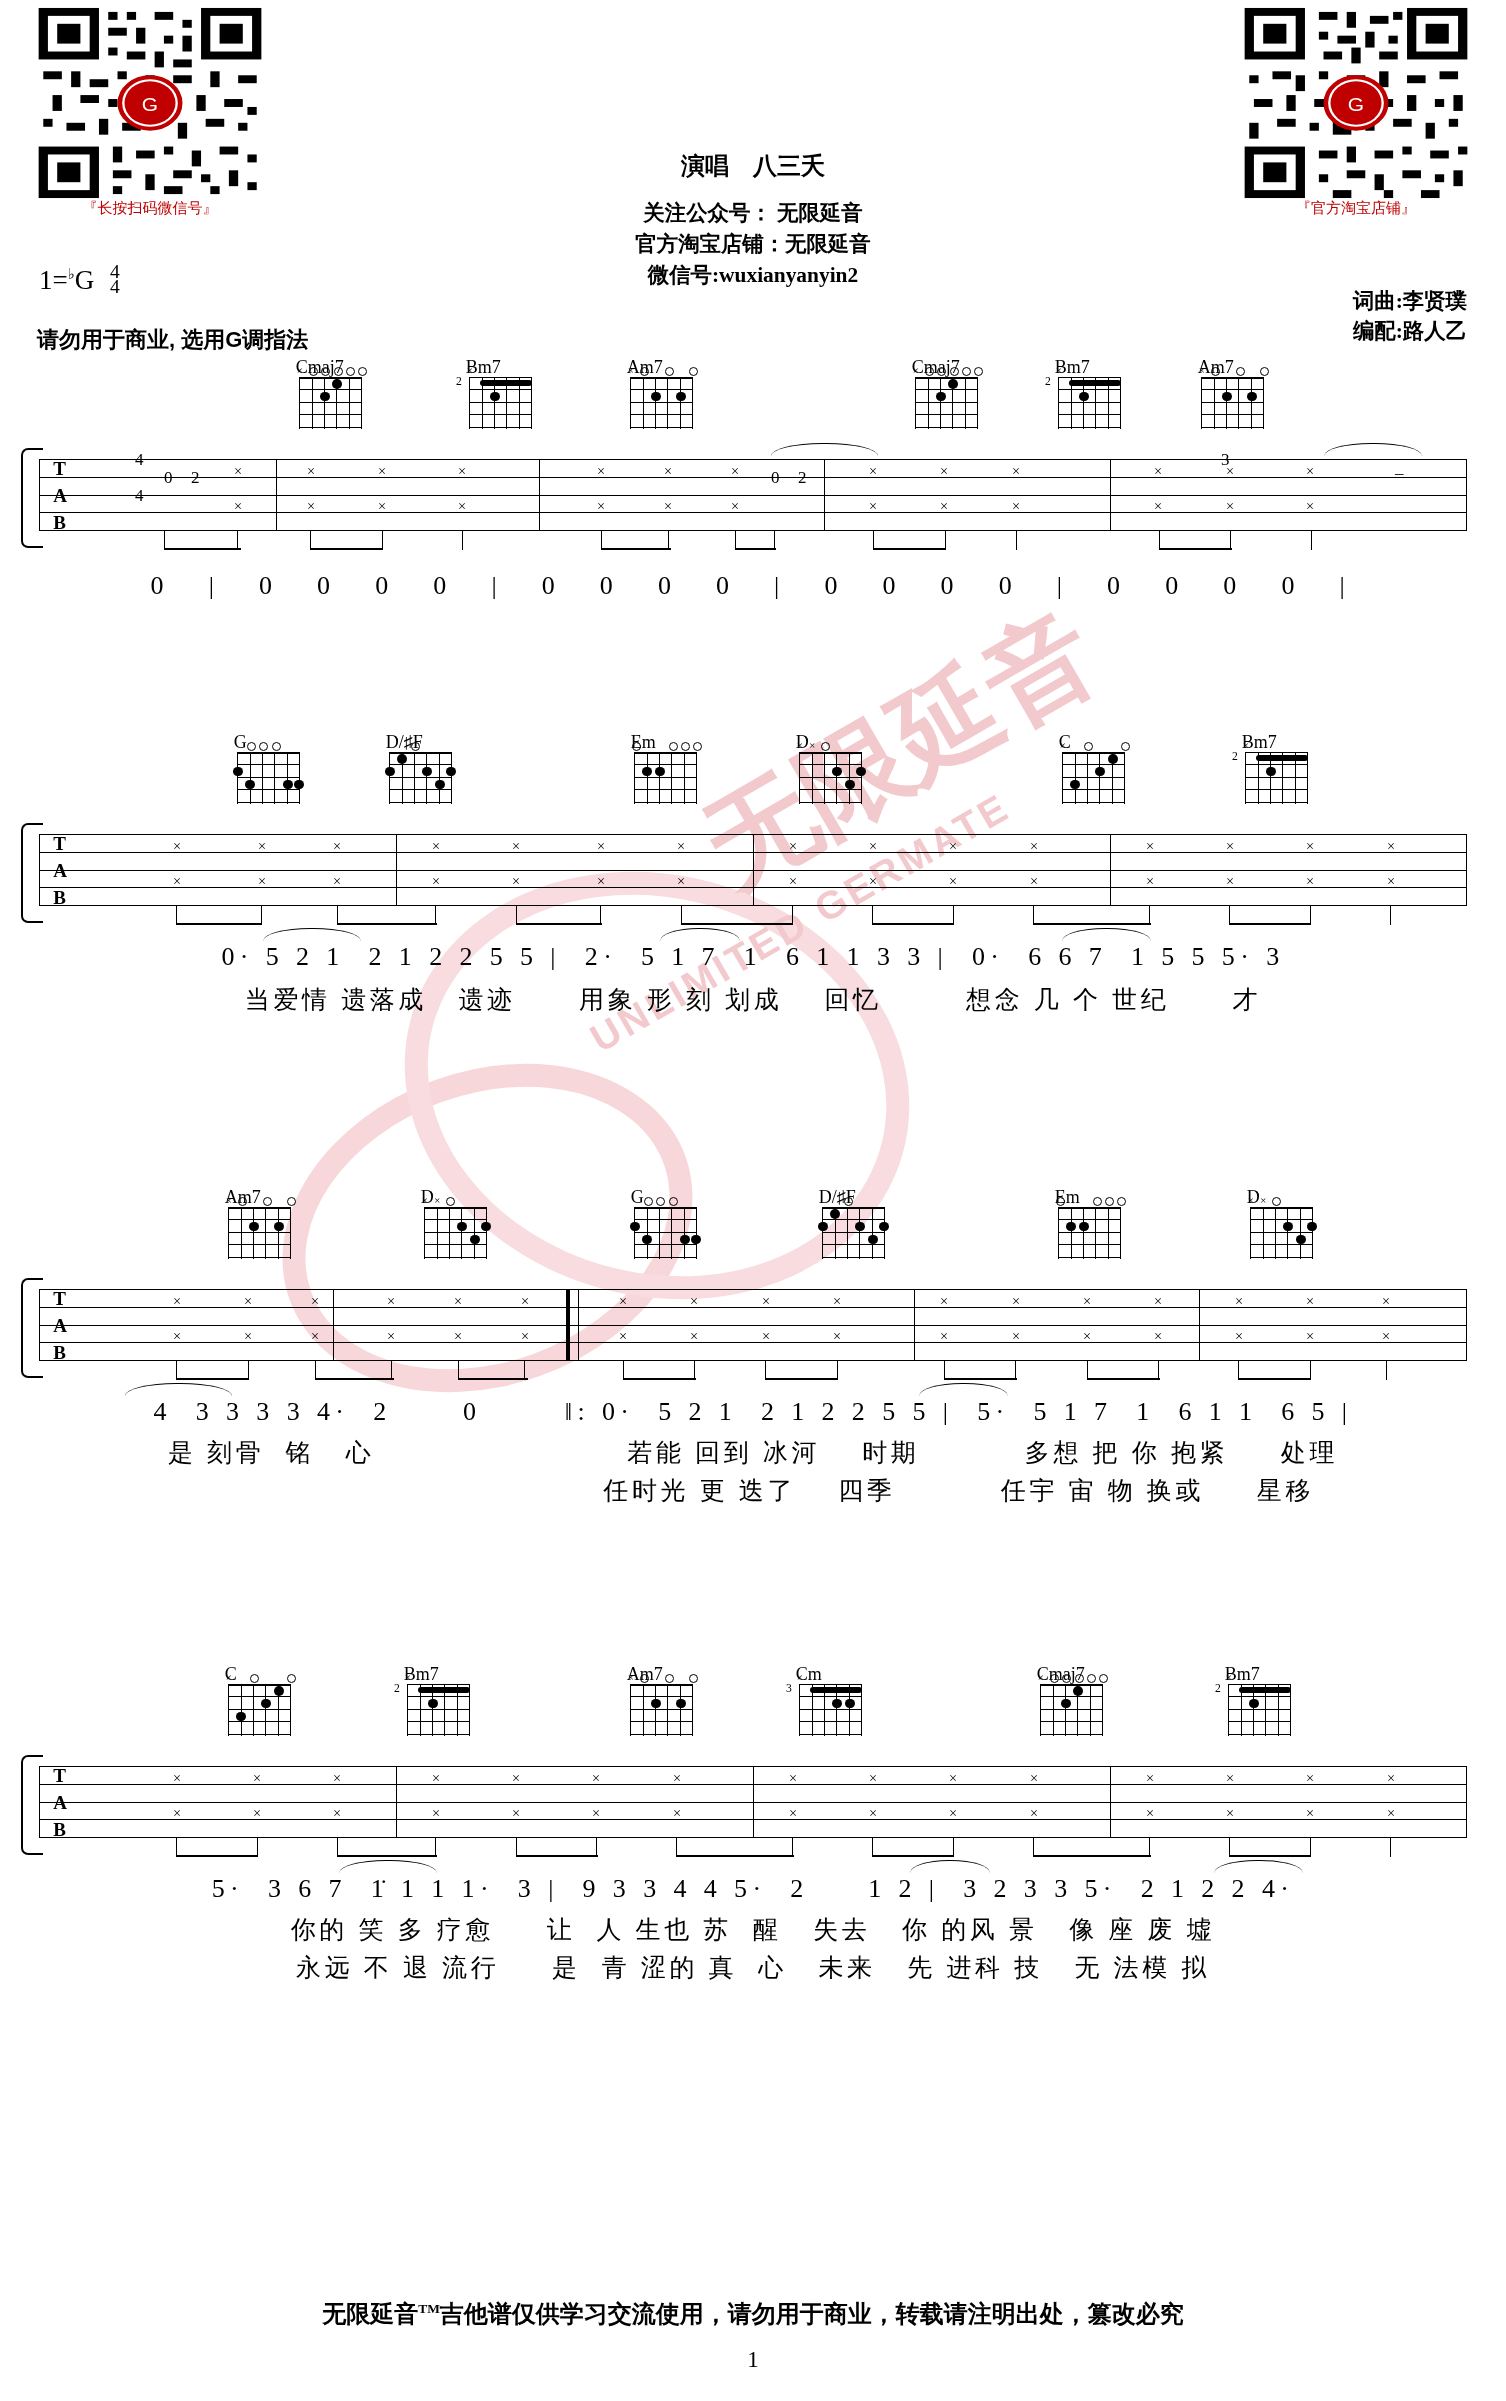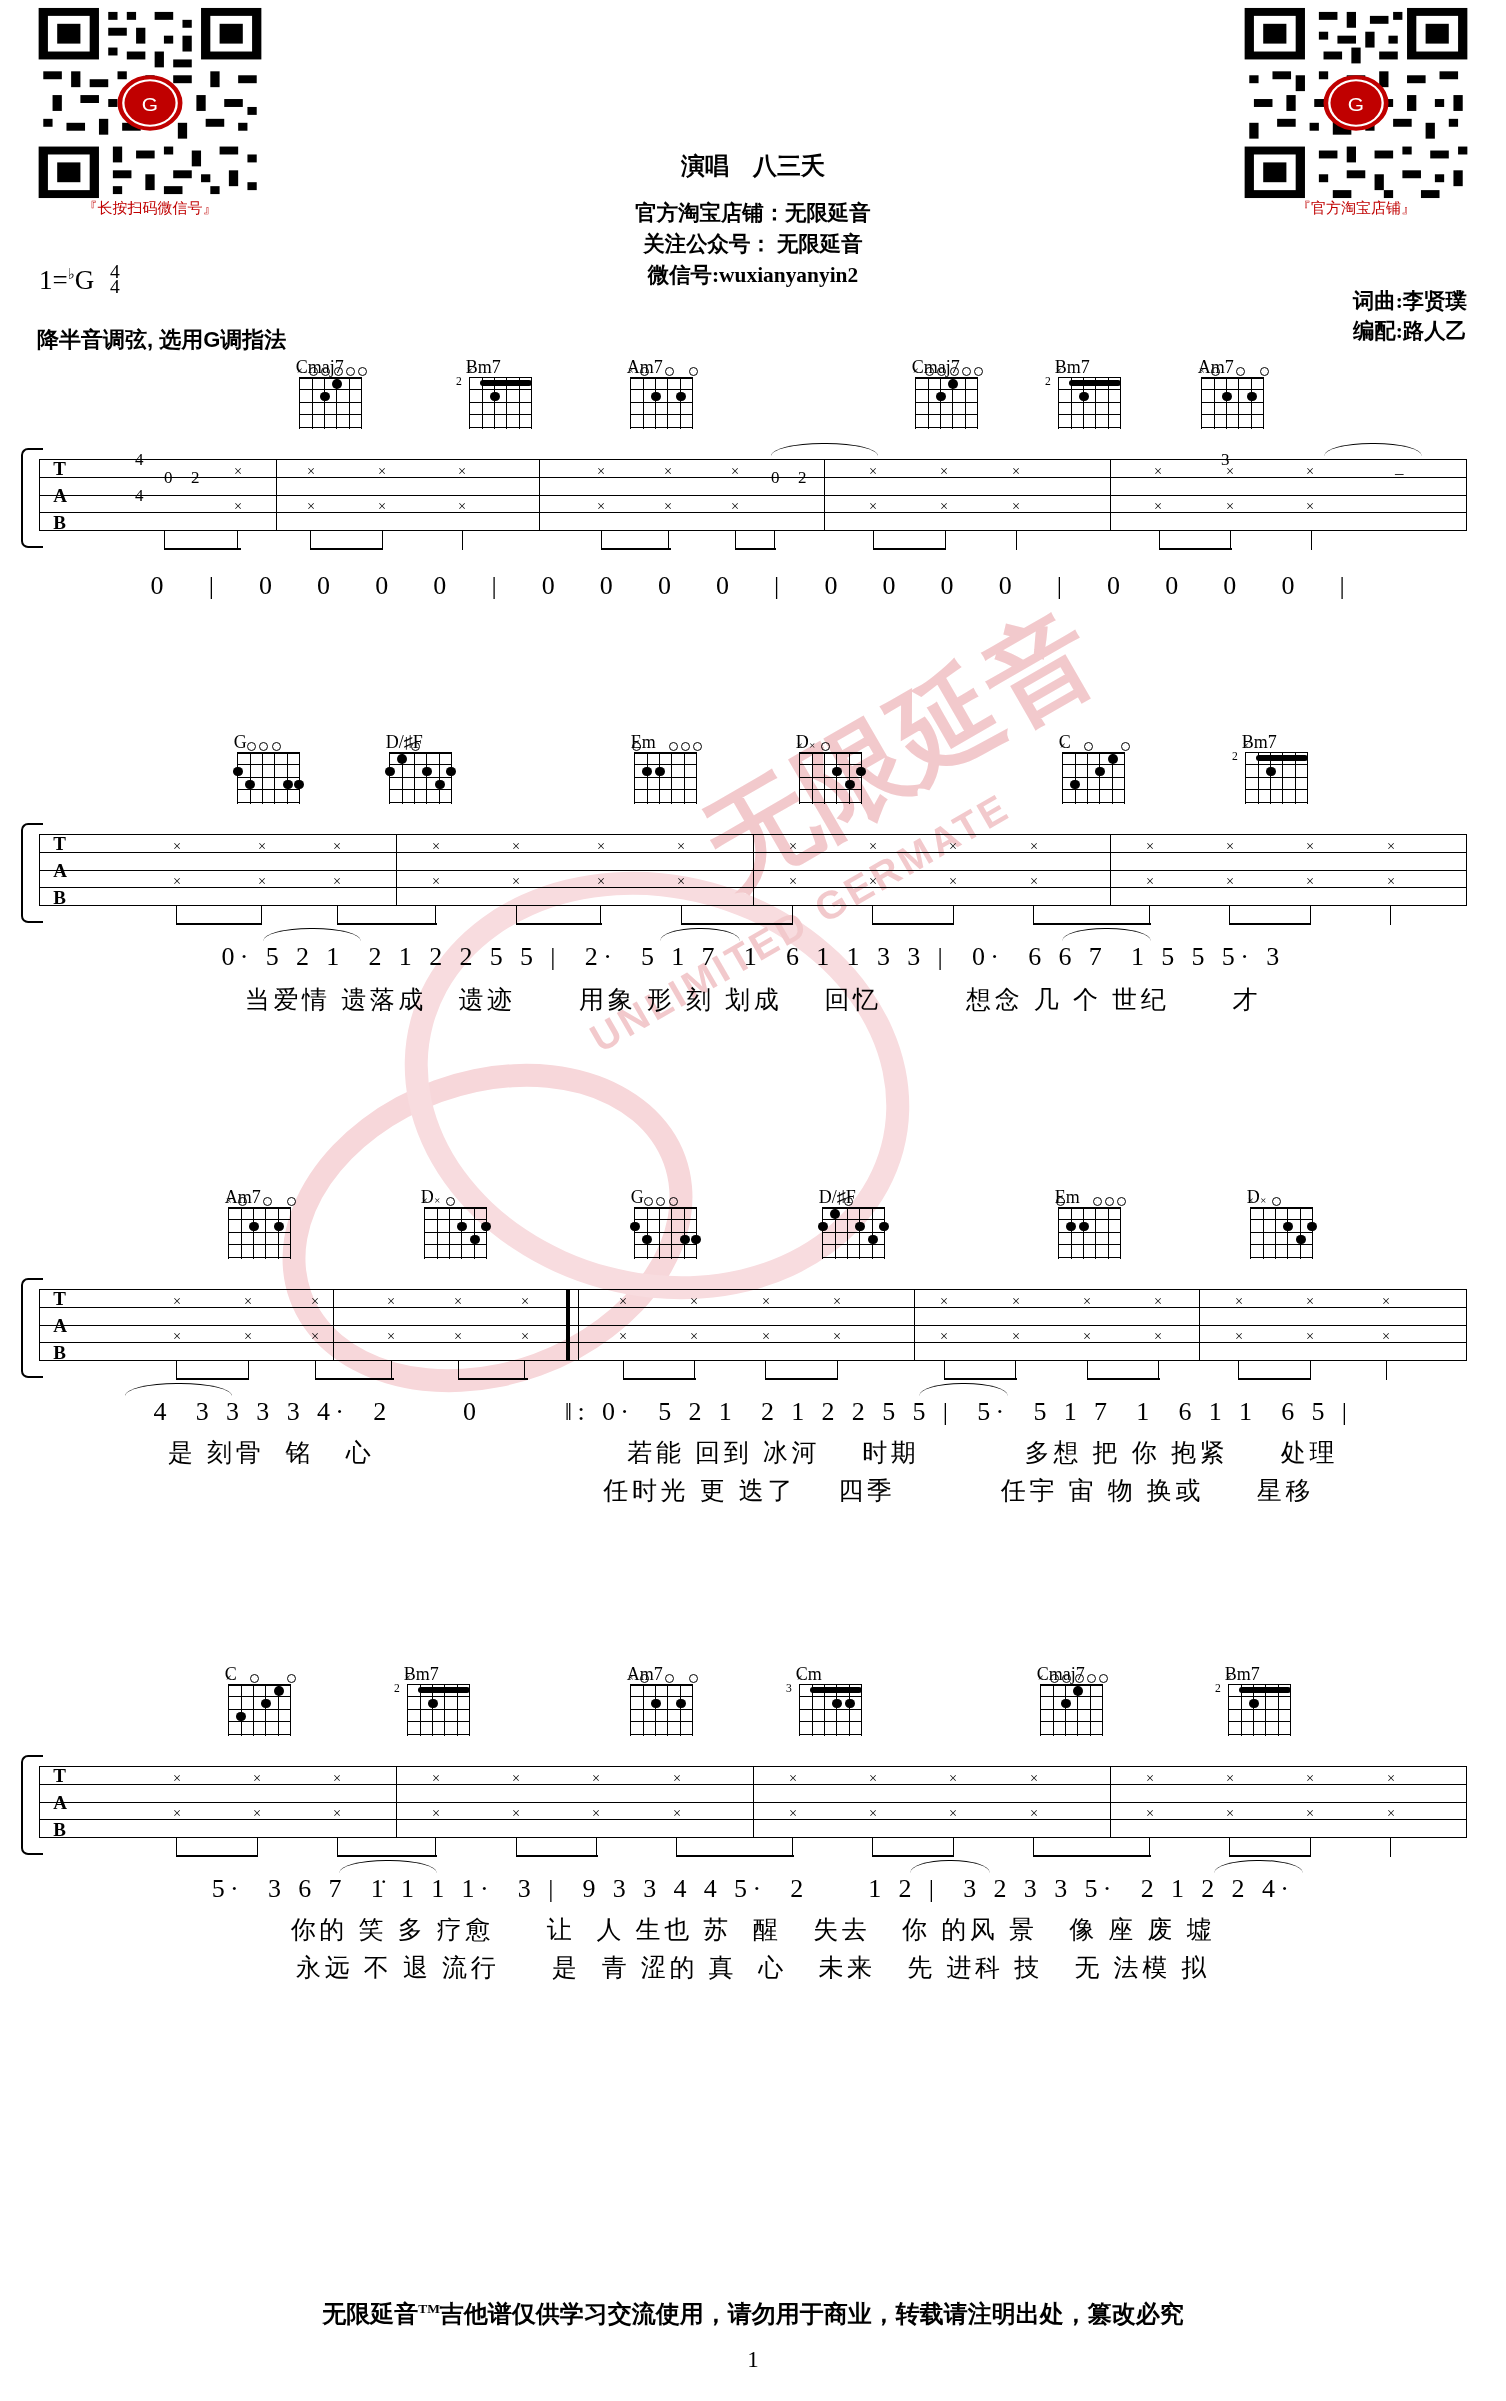--- a/index.html
+++ b/index.html
@@ -217,33 +217,33 @@
     </svg>
     <div class="cap">『官方淘宝店铺』</div>
   </div>
 
   <div class="singer">
     <span>演唱</span>
     &nbsp;&nbsp;
     <span>八三夭</span>
   </div>
   <div class="infoblock">
+    <div class="row">关注公众号： 无限延音</div>
     <div class="row">官方淘宝店铺：无限延音</div>
-    <div class="row">关注公众号： 无限延音</div>
     <div class="row">微信号:wuxianyanyin2</div>
   </div>
 
   <div class="key">
     <span>1=</span><span class="sup">♭</span><span>G</span>
     <span class="frac">
       <span>4</span>
       <span>4</span>
     </span>
   </div>
-  <div class="keynote">降半音调弦, 选用G调指法</div>
+  <div class="keynote">请勿用于商业, 选用G调指法</div>
 
   <div class="credits">
     <div>词曲:李贤璞</div>
     <div>编配:路人乙</div>
   </div>
 
   <div class="wm">
     <div class="wmswirl" style="left:9px;top:357px;width:375px;height:268px;border-color:#f7d7da;transform:rotate(-20deg);"></div>
     <div class="wmswirl" style="left:134px;top:161px;width:464px;height:375px;border-color:#f8dcdf;transform:rotate(15deg);"></div>
     <div class="wmtext" style="left:419px;top:-36px;">无限延音</div>

